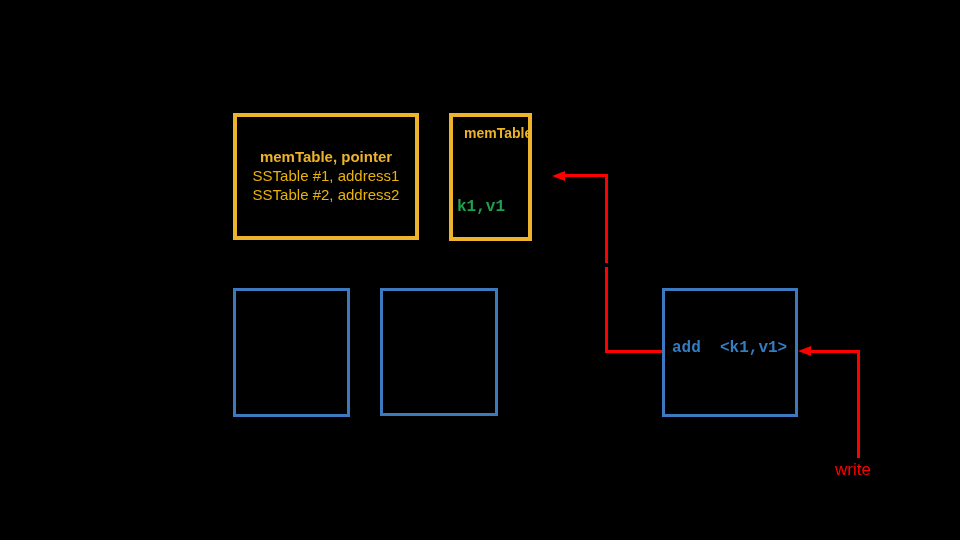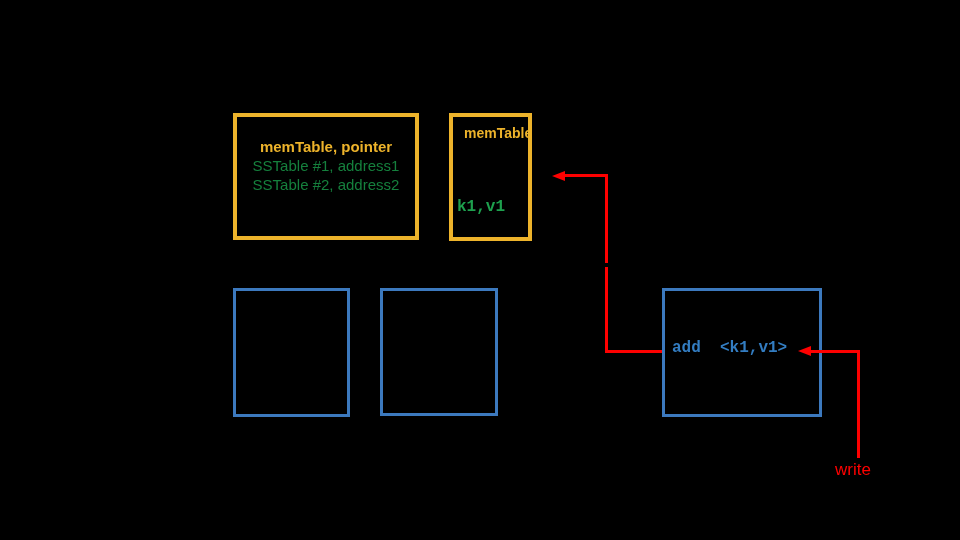--- a/index.html
+++ b/index.html
@@ -20,26 +20,26 @@
     box-sizing: border-box;
     background: #000000;
   }
   .gold-box   { border: 4px solid #edb32b; }
   .blue-box   { border: 3px solid #3c79be; }
 
   
   .pointer-box {
     left: 233px; top: 113px; width: 186px; height: 127px;
     text-align: center;
-    padding-top: 20px;
+    padding-top: 30px;
   }
   .pointer-box .row {
     font-size: 15px;
     line-height: 19px;
-    color: #15803d;
+    color: #eab308;
   }
   .pointer-box .title-row {
     color: #edb32b;
     font-weight: bold;
   }
 
   
   .memtable-box {
     left: 449px; top: 113px; width: 83px; height: 128px;
   }
@@ -59,21 +59,21 @@
     color: #1ea04e;
     white-space: pre;
     margin-top: 36px;
   }
 
   
   .sstable-box-1 { left: 233px; top: 288px; width: 117px; height: 129px; }
   .sstable-box-2 { left: 380px; top: 288px; width: 118px; height: 128px; }
 
   
-  .op-box { left: 662px; top: 288px; width: 160px; height: 129px; text-align: center; }
+  .op-box { left: 662px; top: 288px; width: 136px; height: 129px; text-align: center; }
   .op-label {
     position: absolute;
     top: 48px; left: 7px;
     font-family: "Liberation Mono", "DejaVu Sans Mono", monospace;
     font-weight: bold;
     font-size: 16px;
     color: #337dc2;
     white-space: pre;
   }
 

